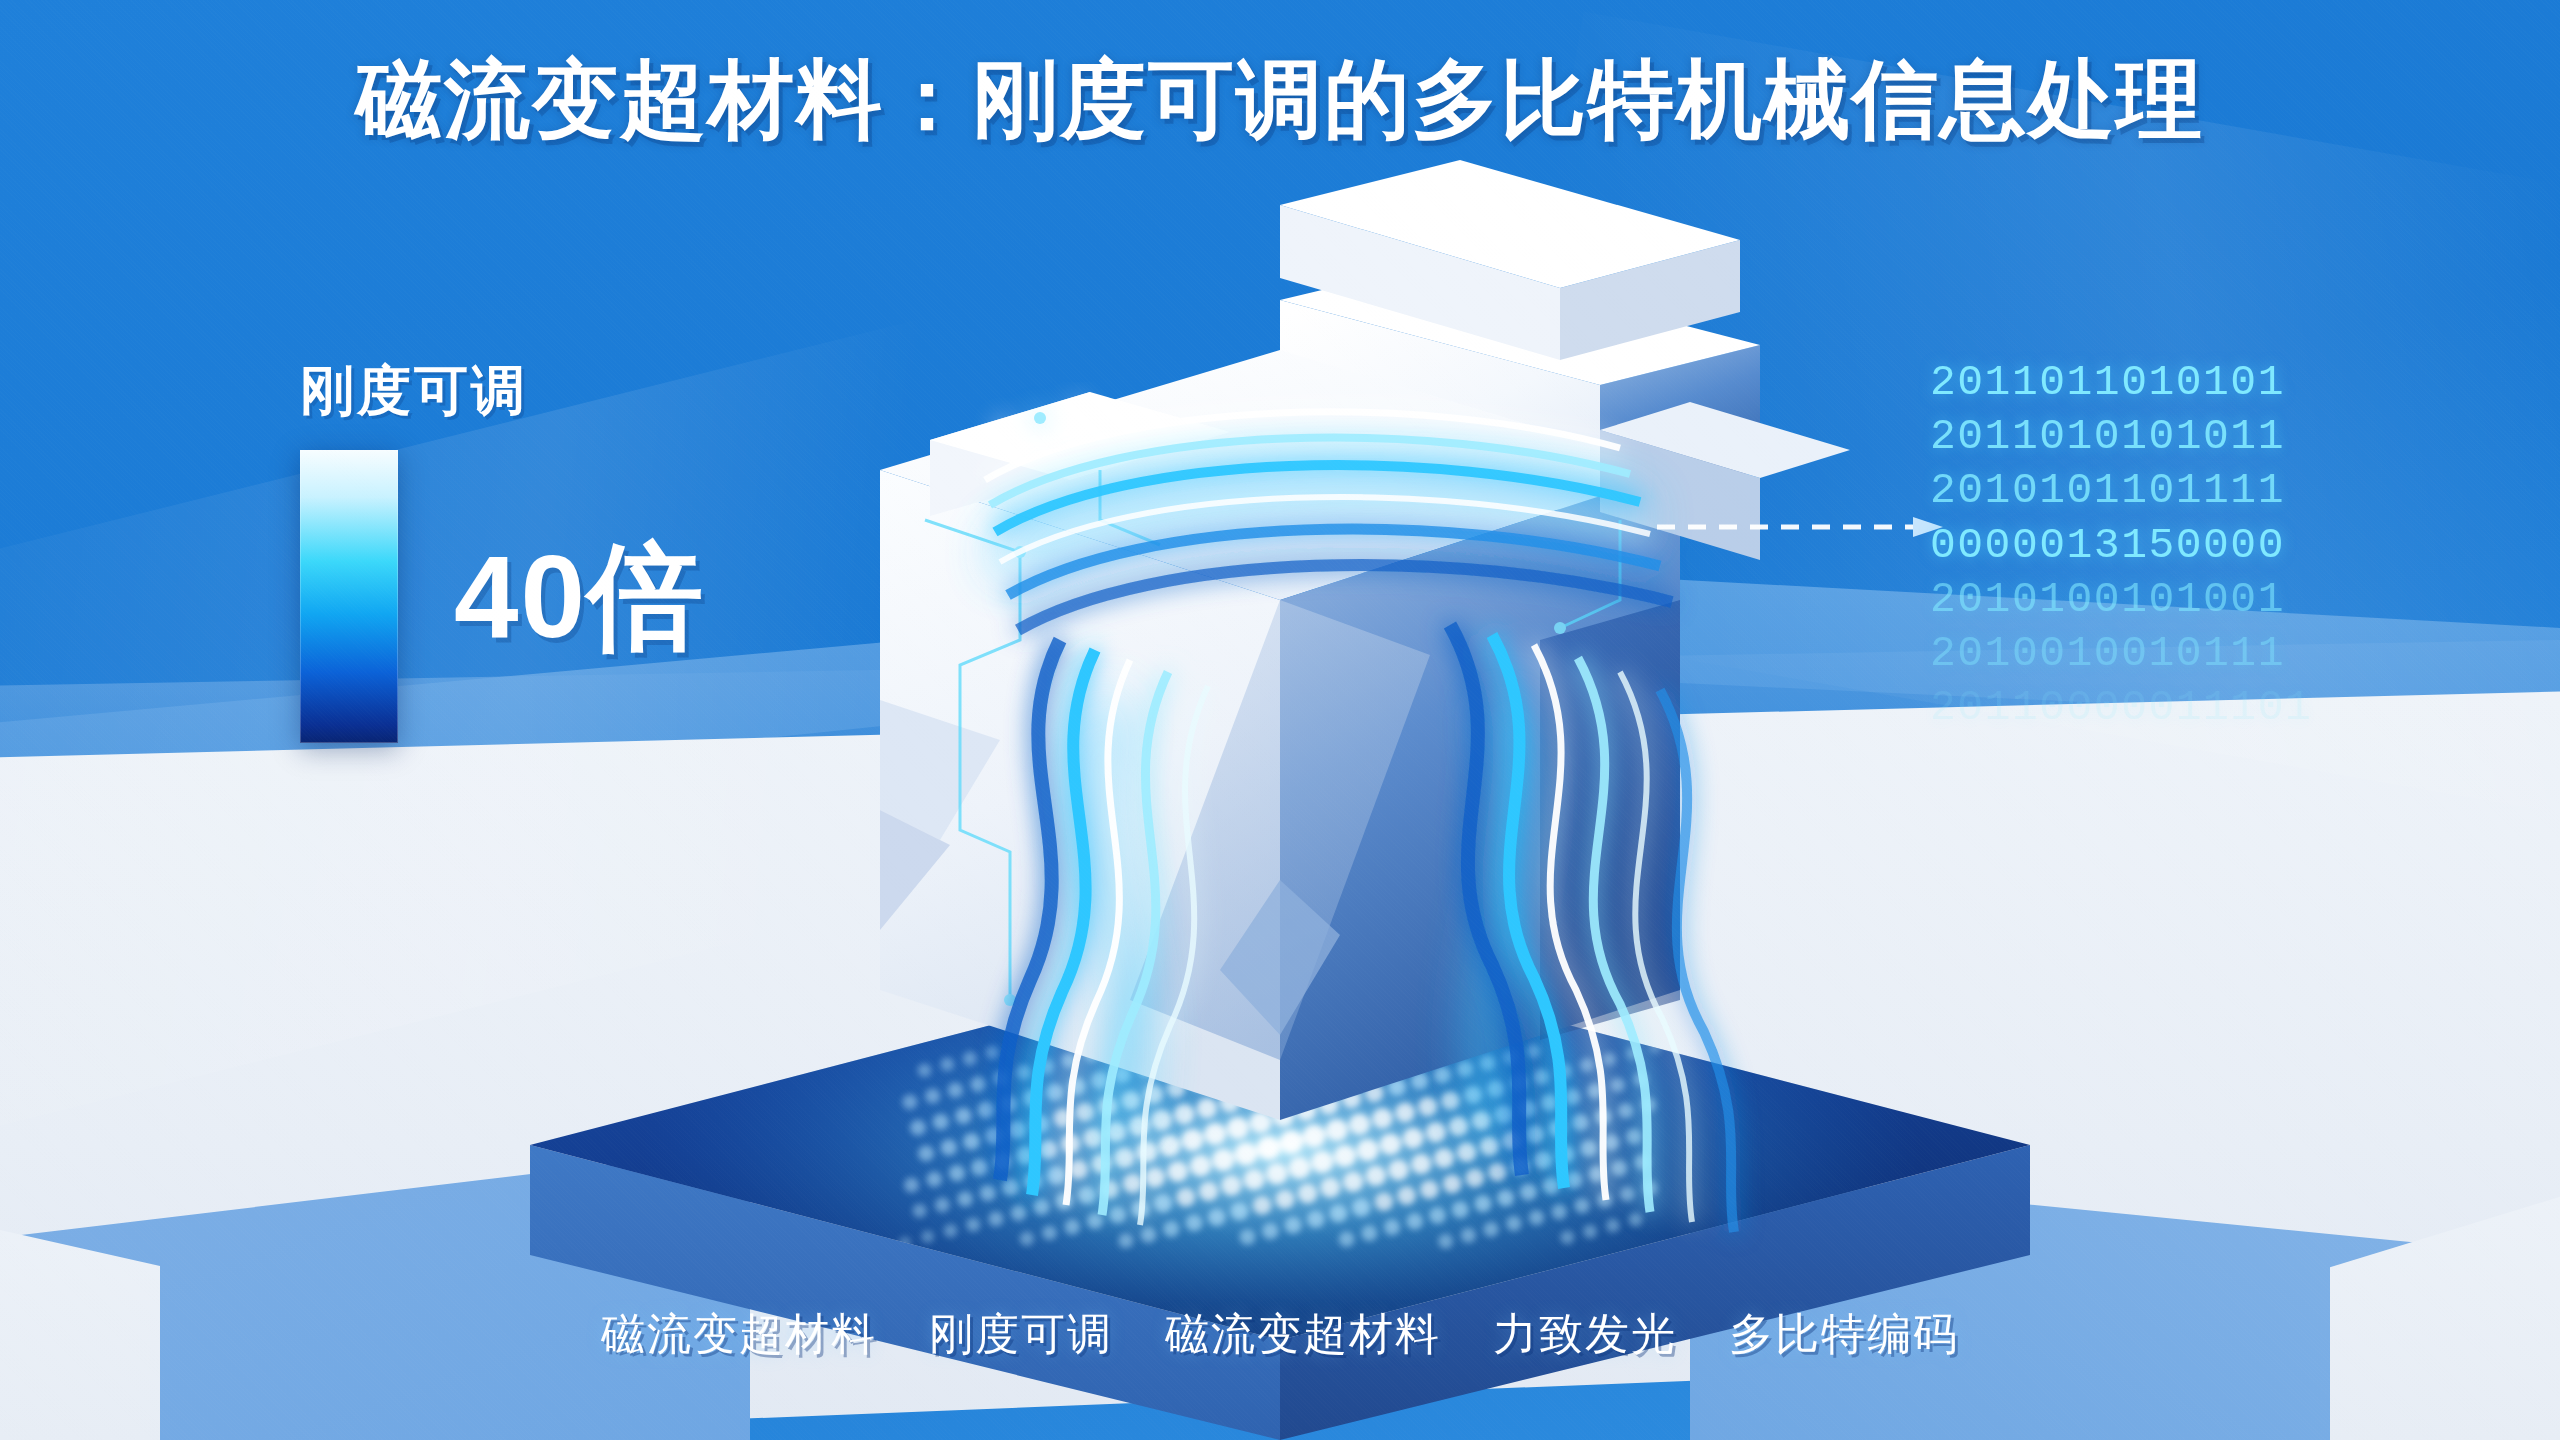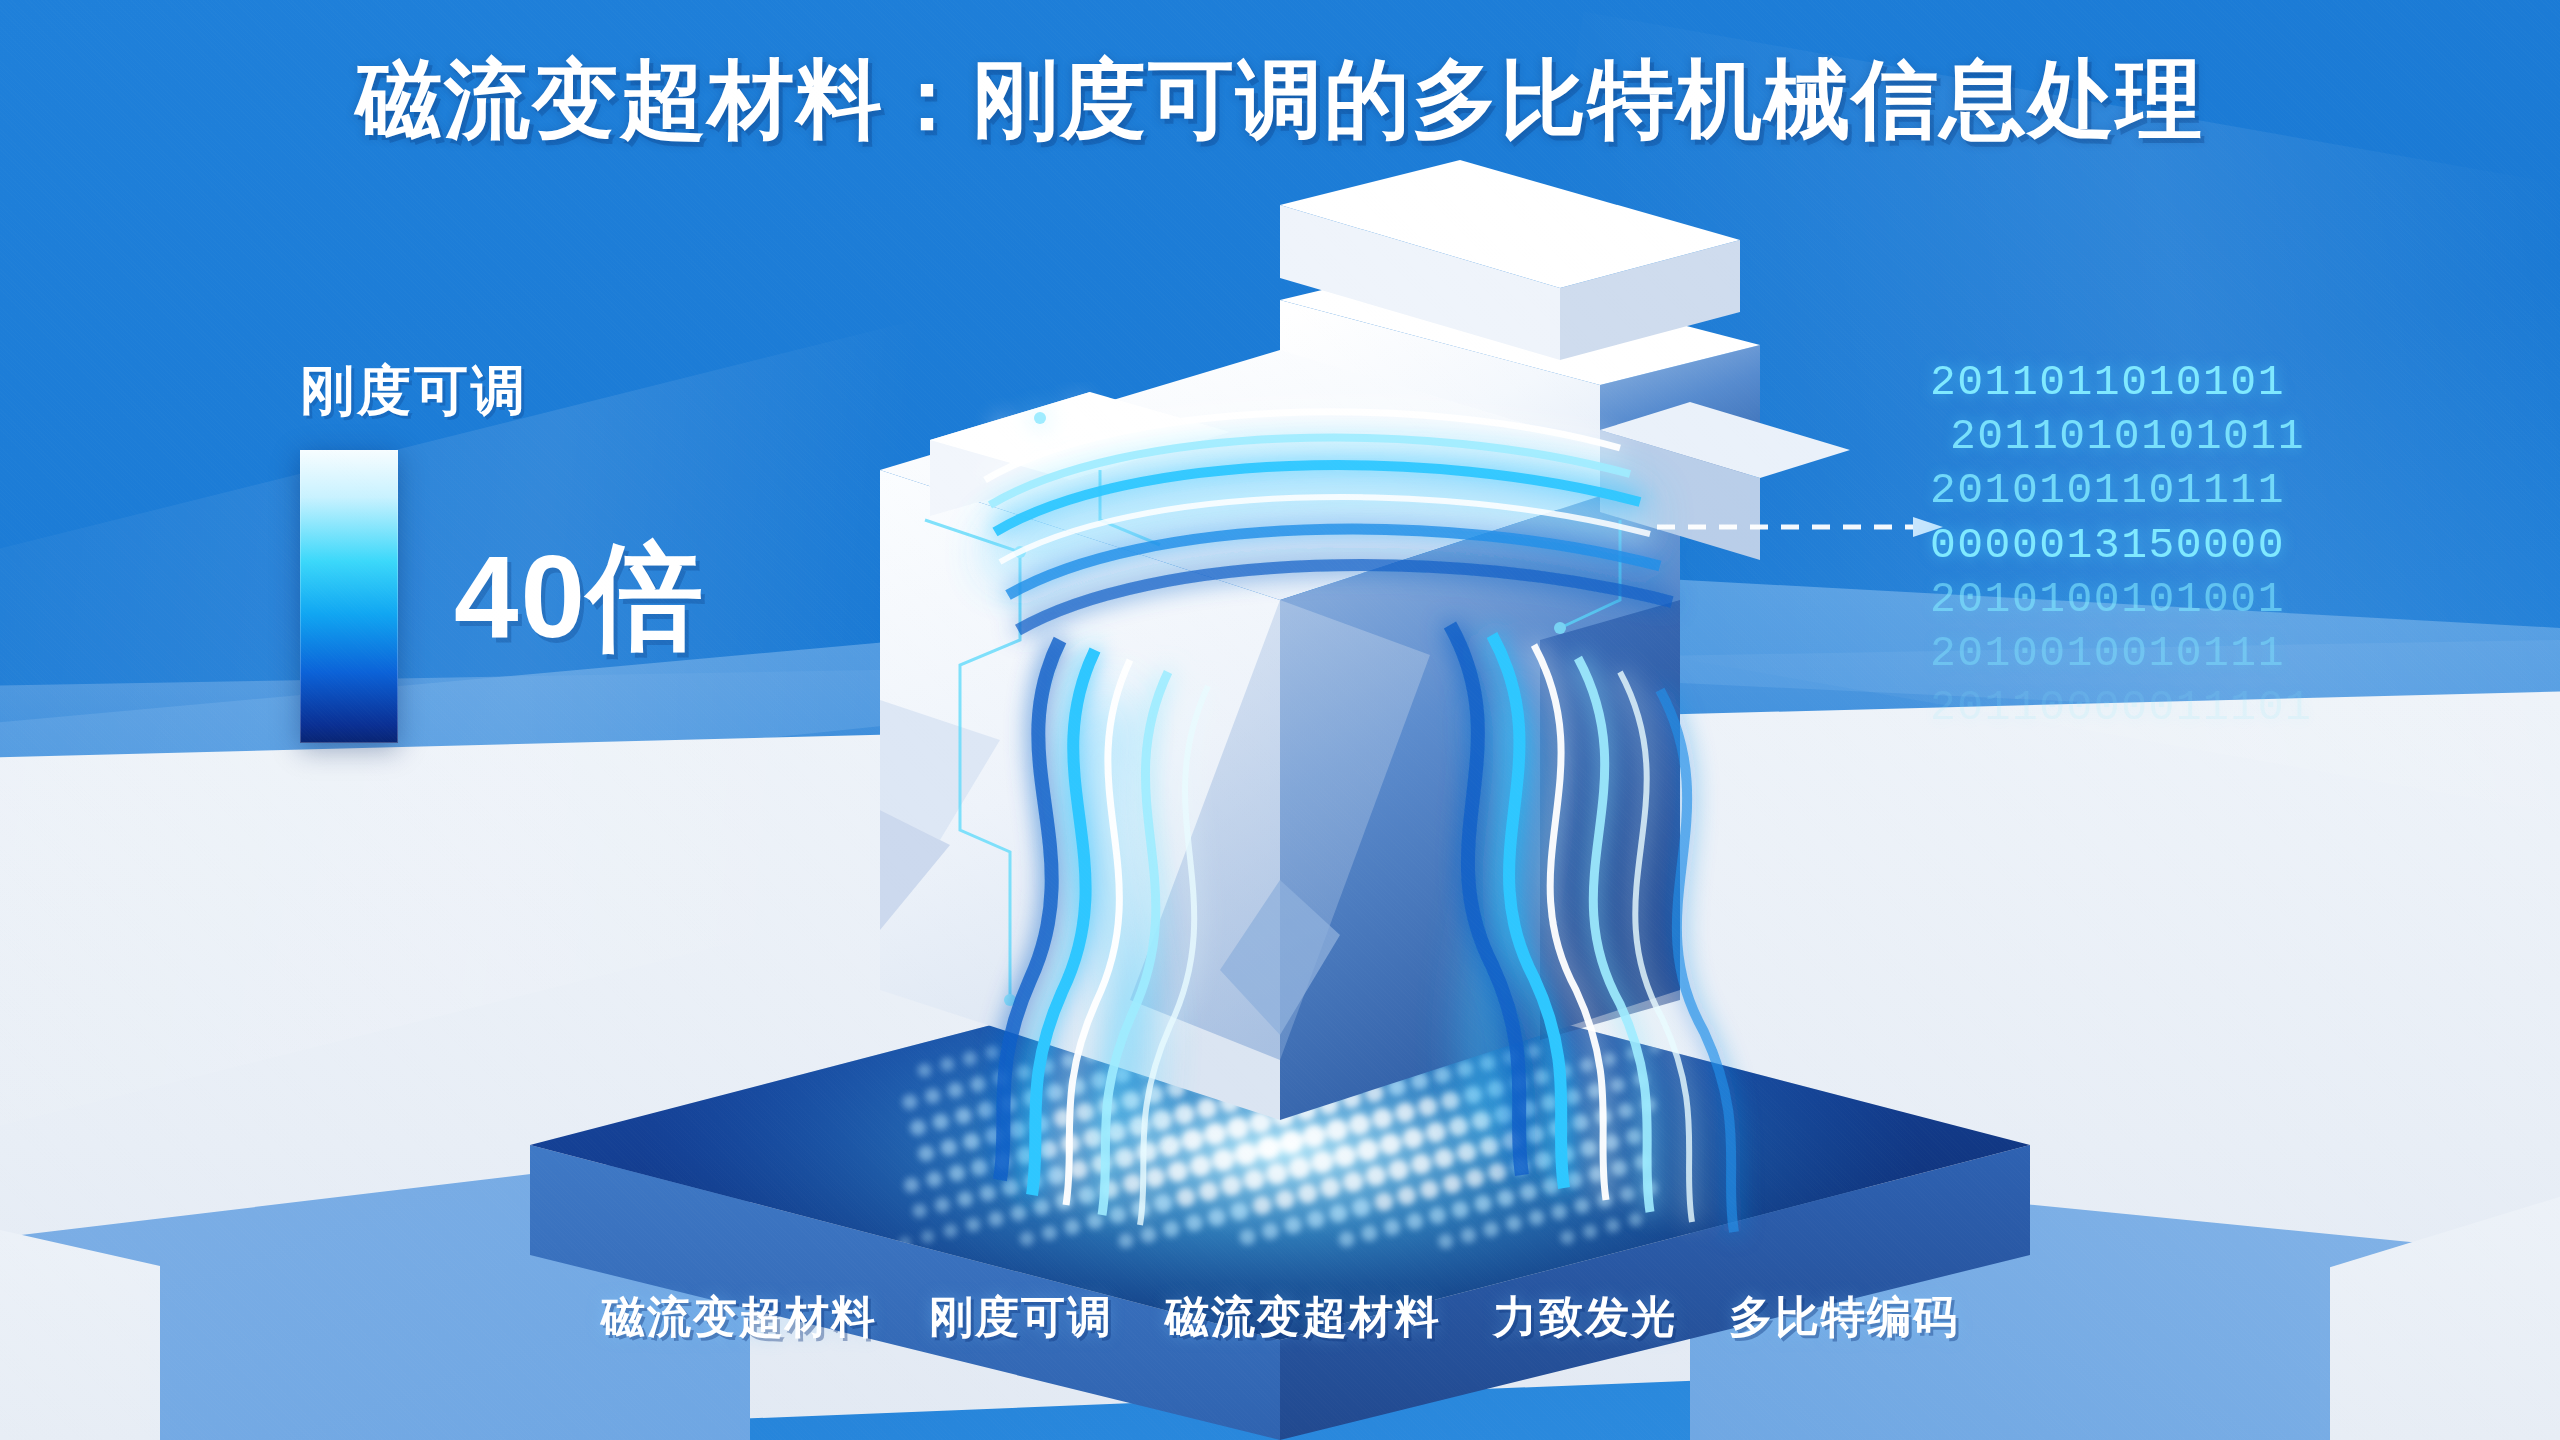--- a/index.html
+++ b/index.html
@@ -119,22 +119,22 @@
   
   .scene { position:absolute; left:0; top:0; width:2560px; height:1440px; }
 
   
   .tags {
     position:absolute; left:0; top:1288px; width:2560px;
     text-align:center; white-space:nowrap;
   }
   .tag {
     display:inline-block;
-    font-size:44px; font-weight:bold; color:#ffffff; letter-spacing:2px;
-    margin:0 26px;
+    font-size:44px; font-weight:normal; color:#ffffff; letter-spacing:2px;
+    margin:17px 26px;
     text-shadow:3px 3px 0 rgba(10,50,120,.38), 0 0 16px rgba(120,200,255,.35);
   }
 </style>
 </head>
 <body>
 
 <div id="stage">
 
   <div class="bg-layer">
     <div class="floor-far-band"></div>
@@ -558,21 +558,21 @@
   <div class="stat-block">
     <div class="stat-label">刚度可调</div>
     <div class="stat-row">
       <div class="gradient-bar"></div>
       <div class="stat-value">40倍</div>
     </div>
   </div>
 
   <div class="binary-stream" id="binary-stream">
       <div class="binary-row" style="opacity: 1;">2011011010101</div>
-      <div class="binary-row" style="opacity: 0.92; margin-left: 20px;">2011010101011</div>
+      <div class="binary-row" style="opacity: 0.92;">2011010101011</div>
       <div class="binary-row" style="opacity: 0.85;">2010101101111</div>
       <div class="binary-row" style="opacity: 1;">0000013150000</div>
       <div class="binary-row" style="opacity: 0.62;">2010100101001</div>
       <div class="binary-row" style="opacity: 0.45;">2010010010111</div>
       <div class="binary-row" style="opacity: 0.14;">20110000011101</div>
     </div>
 
   <div class="tags" id="tags"><span class="tag">磁流变超材料</span><span class="tag">刚度可调</span><span class="tag">磁流变超材料</span><span class="tag">力致发光</span><span class="tag">多比特编码</span></div>
 
   <div class="noise"></div>

